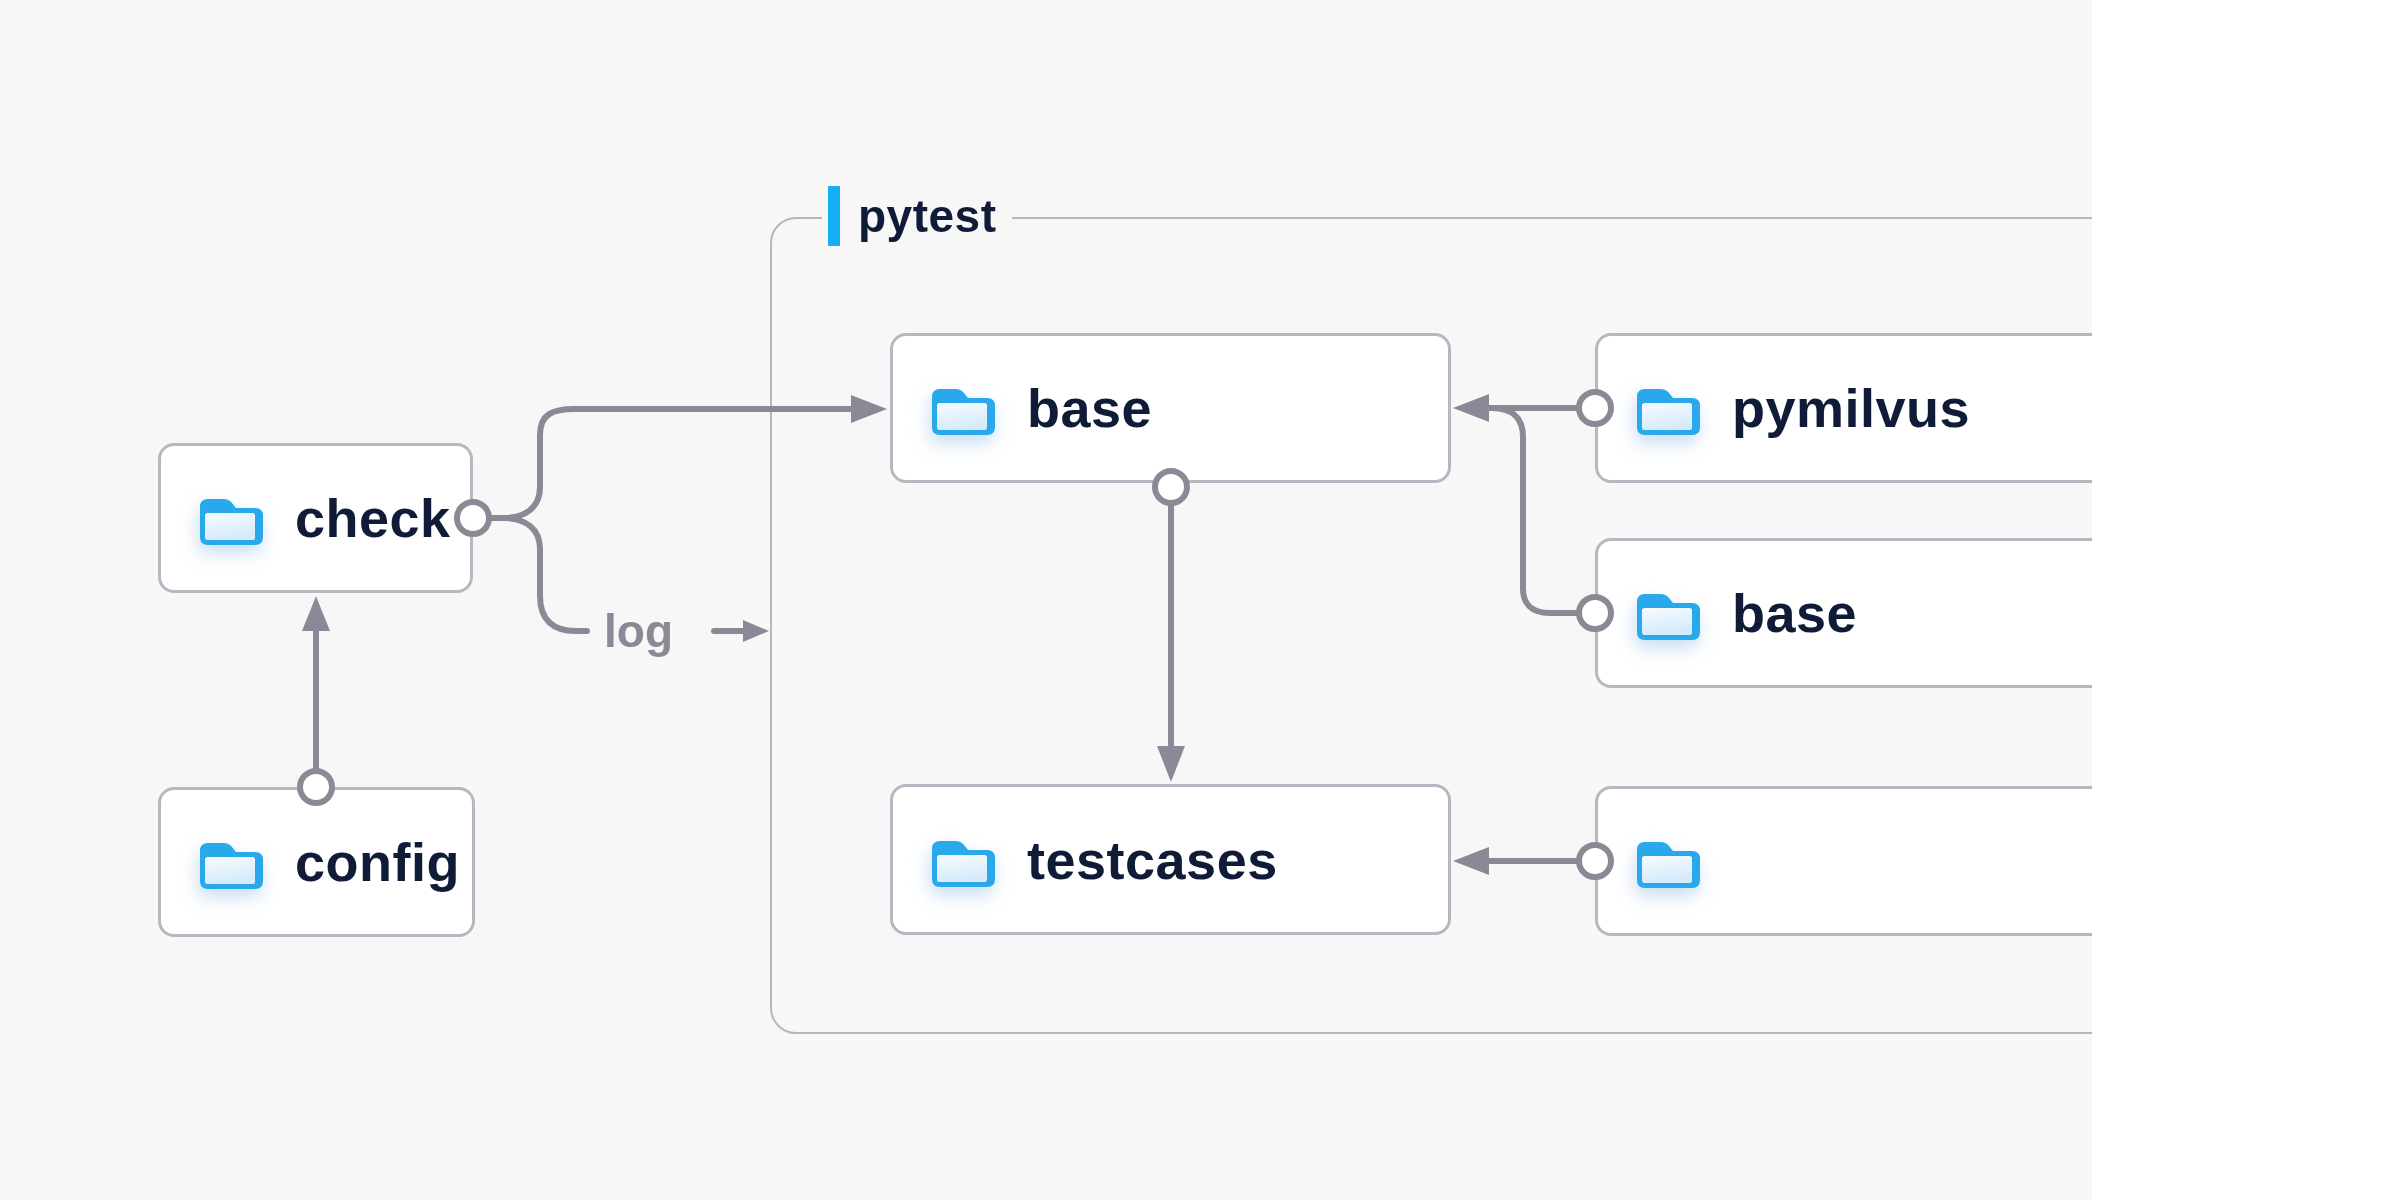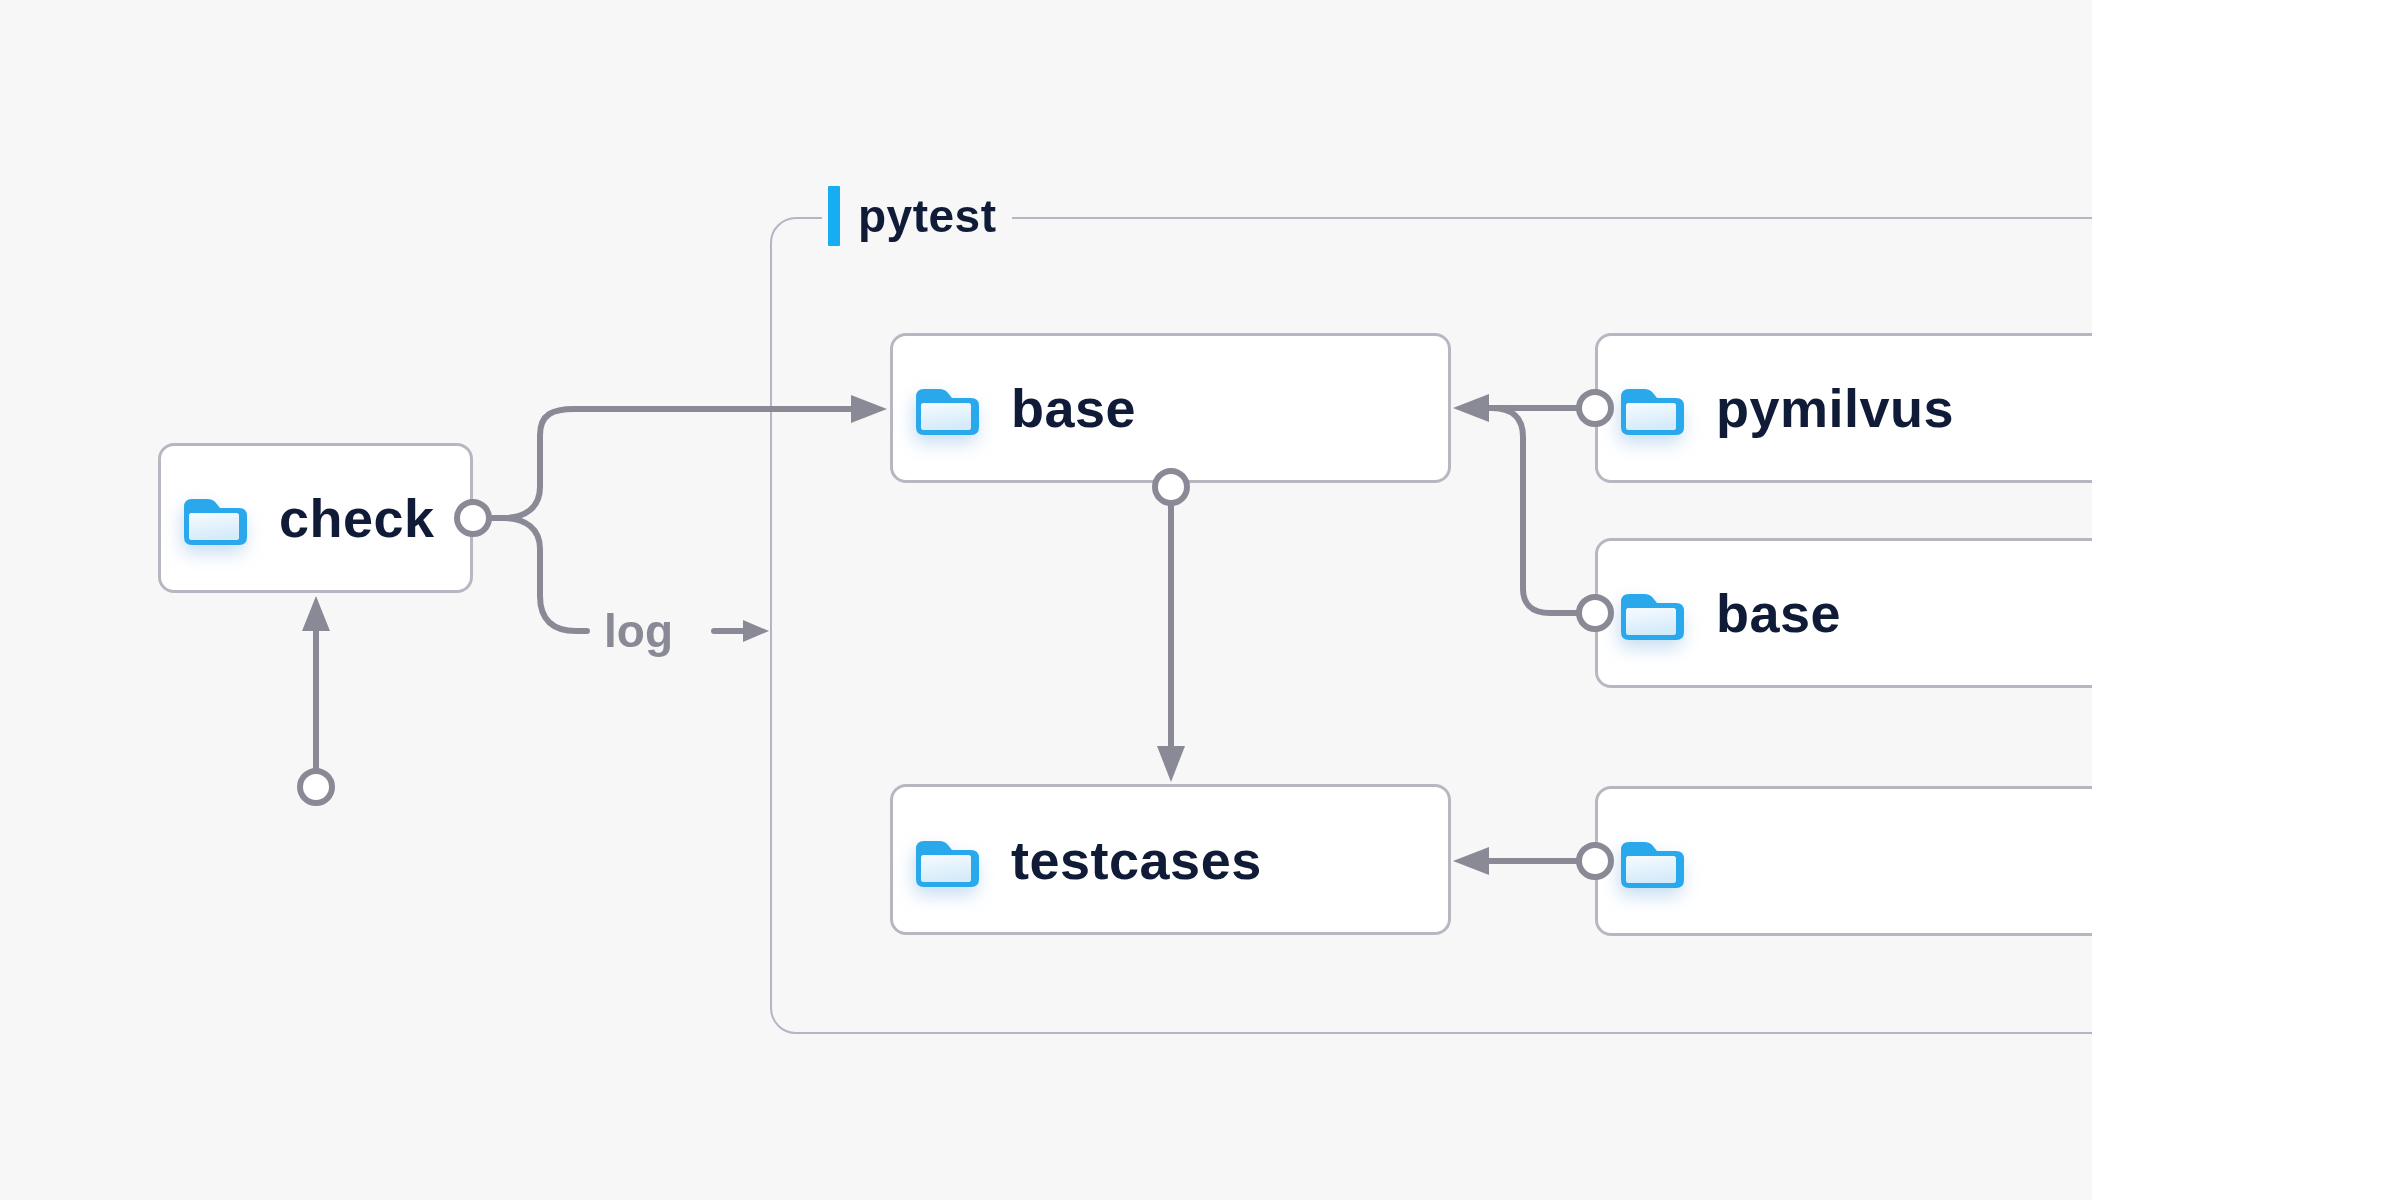--- a/index.html
+++ b/index.html
@@ -44,21 +44,21 @@
     letter-spacing: 0.5px;
   }
   
   .node {
     position: absolute;
     background: #ffffff;
     border: 3px solid #b7b7c2;
     border-radius: 16px;
     display: flex;
     align-items: center;
-    padding-left: 20px;
+    padding-left: 36px;
     gap: 32px;
     box-sizing: border-box;
     z-index: 2;
   }
   .node .label {
     font-size: 54px;
     font-weight: 700;
     color: #101b38;
     letter-spacing: 0.5px;
   }
@@ -115,20 +115,27 @@
           <stop offset="0" stop-color="#f6fbff"></stop>
             <stop offset="1" stop-color="#d5ebfa"></stop>
         </linearGradient>
       </defs>
       <path d="M3 17 q0 -8 8 -8 h15 q6 0 9 4 l4 5 h19 q8 0 8 8 v21 q0 8 -8 8 h-47 q-8 0 -8 -8 z" fill="#29a8ec"></path>
       <rect x="8" y="23" width="50" height="27" rx="2.5" fill="url(#fpanel)"></rect>
     </svg>
     <span class="label">check</span>
   </div>
 
+  <div class="node" id="node-config">
+    <svg class="folder-icon" viewBox="0 0 66 56">
+      <path d="M3 17 q0 -8 8 -8 h15 q6 0 9 4 l4 5 h19 q8 0 8 8 v21 q0 8 -8 8 h-47 q-8 0 -8 -8 z" fill="#29a8ec"></path>
+      <rect x="8" y="23" width="50" height="27" rx="2.5" fill="url(#fpanel)"></rect>
+    </svg>
+    <span class="label">config</span>
+  </div>
 
   <div class="node" id="node-base">
     <svg class="folder-icon" viewBox="0 0 66 56">
       <path d="M3 17 q0 -8 8 -8 h15 q6 0 9 4 l4 5 h19 q8 0 8 8 v21 q0 8 -8 8 h-47 q-8 0 -8 -8 z" fill="#29a8ec"></path>
       <rect x="8" y="23" width="50" height="27" rx="2.5" fill="url(#fpanel)"></rect>
     </svg>
     <span class="label">base</span>
   </div>
 
   <div class="node" id="node-testcases">

